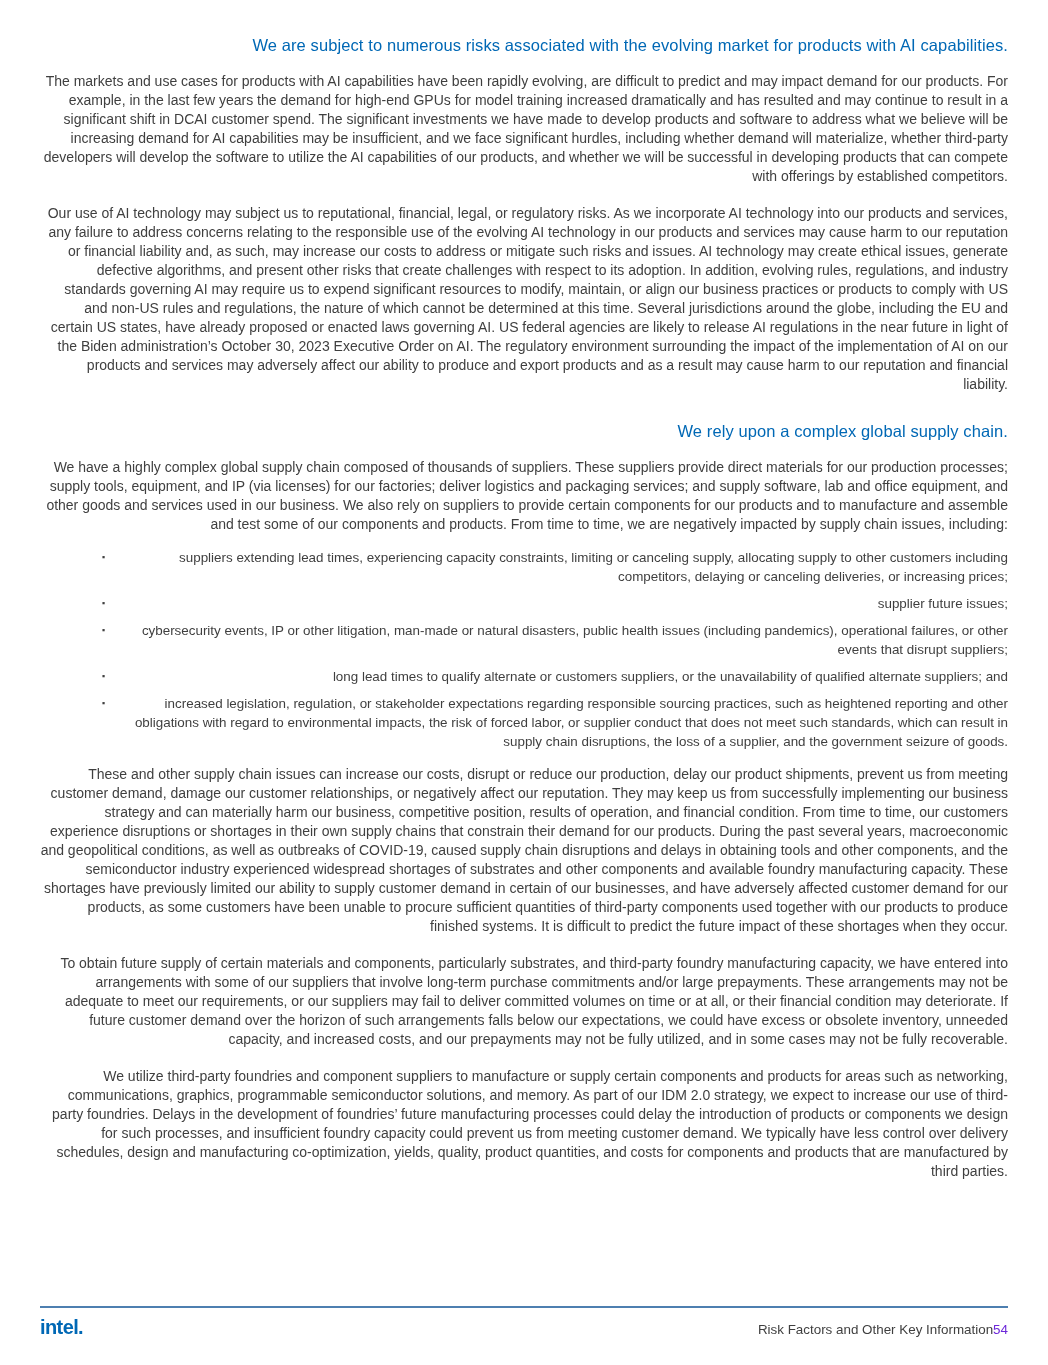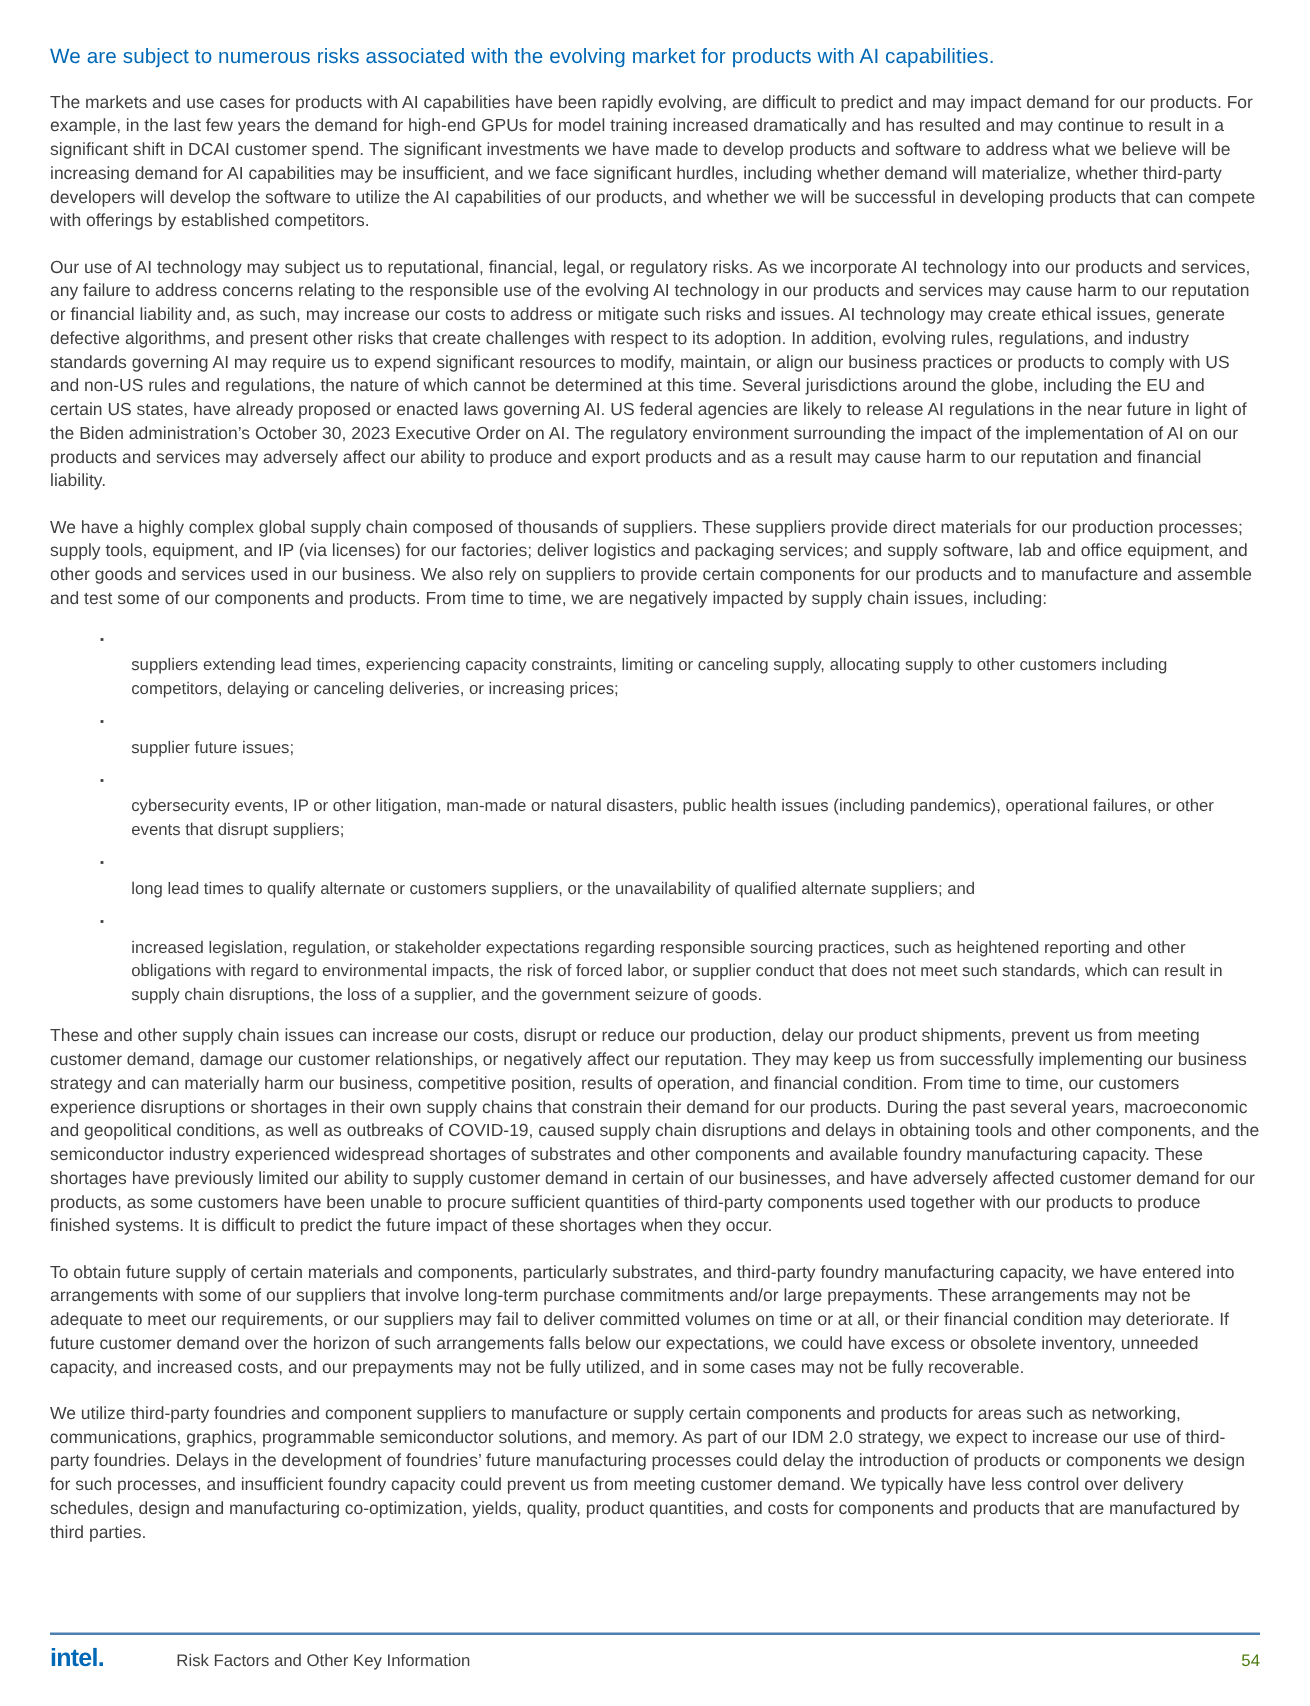--- a/index.html
+++ b/index.html
@@ -1,15 +1,15 @@
 <!DOCTYPE html>
 <html><head>
 <meta charset="utf-8">
 <style>
-  * { margin: 0; padding: 0; box-sizing: border-box; }
+  * { margin: 0; padding: 0; box-sizing: border-box; text-align: right; }
   html, body { background: #ffffff; }
   body {
     width: 1048px; height: 1365px;
     font-family: "Liberation Sans", sans-serif;
     color: #3f3f3f;
     position: relative;
     overflow: hidden;
   }
   .page {
     position: relative;
@@ -41,21 +41,21 @@
     line-height: 19px;
     margin-bottom: 8px;
   }
   ul.risk-list .marker {
     flex: 0 0 65px;
     padding-left: 40px;
     font-size: 9px;
     line-height: 19px;
     color: #3f3f3f;
   }
-  ul.risk-list .btext { flex: 1; margin-top: 20px; }
+  ul.risk-list .btext { flex: 1; }
   .footer {
     position: absolute;
     left: 40px; right: 40px;
     bottom: 26px;
     border-top: 2px solid #4d7fb0;
     padding-top: 8px;
     display: flex;
     align-items: baseline;
   }
   .footer .logo {
@@ -66,35 +66,35 @@
     margin-right: 22px;
   }
   .footer .footer-label {
     font-size: 13.4px;
     color: #3f3f3f;
     flex: 1;
     padding-left: 36px;
   }
   .footer .page-number {
     font-size: 13.4px;
-    color: #4d7c0f;
-    margin-left: 25px;
+    color: #6d28d9;
   }
 </style>
 </head>
 <body>
 
 <div class="page">
 
   <h1 class="section-heading">We are subject to numerous risks associated with the evolving market for products with AI capabilities.</h1>
 
   <p class="body-para">The markets and use cases for products with AI capabilities have been rapidly evolving, are difficult to predict and may impact demand for our products. For example, in the last few years the demand for high-end GPUs for model training increased dramatically and has resulted and may continue to result in a significant shift in DCAI customer spend. The significant investments we have made to develop products and software to address what we believe will be increasing demand for AI capabilities may be insufficient, and we face significant hurdles, including whether demand will materialize, whether third-party developers will develop the software to utilize the AI capabilities of our products, and whether we will be successful in developing products that can compete with offerings by established competitors.</p>
 
   <p class="body-para">Our use of AI technology may subject us to reputational, financial, legal, or regulatory risks. As we incorporate AI technology into our products and services, any failure to address concerns relating to the responsible use of the evolving AI technology in our products and services may cause harm to our reputation or financial liability and, as such, may increase our costs to address or mitigate such risks and issues. AI technology may create ethical issues, generate defective algorithms, and present other risks that create challenges with respect to its adoption. In addition, evolving rules, regulations, and industry standards governing AI may require us to expend significant resources to modify, maintain, or align our business practices or products to comply with US and non-US rules and regulations, the nature of which cannot be determined at this time. Several jurisdictions around the globe, including the EU and certain US states, have already proposed or enacted laws governing AI. US federal agencies are likely to release AI regulations in the near future in light of the Biden administration’s October 30, 2023 Executive Order on AI. The regulatory environment surrounding the impact of the implementation of AI on our products and services may adversely affect our ability to produce and export products and as a result may cause harm to our reputation and financial liability.</p>
 
+  <h1 class="section-heading second">We rely upon a complex global supply chain.</h1>
 
   <p class="body-para">We have a highly complex global supply chain composed of thousands of suppliers. These suppliers provide direct materials for our production processes; supply tools, equipment, and IP (via licenses) for our factories; deliver logistics and packaging services; and supply software, lab and office equipment, and other goods and services used in our business. We also rely on suppliers to provide certain components for our products and to manufacture and assemble and test some of our components and products. From time to time, we are negatively impacted by supply chain issues, including:</p>
 
   <ul class="risk-list">
     <li>
       <span class="marker">▪</span>
       <span class="btext">suppliers extending lead times, experiencing capacity constraints, limiting or canceling supply, allocating supply to other customers including competitors, delaying or canceling deliveries, or increasing prices;</span>
     </li>
     <li>
       <span class="marker">▪</span>

